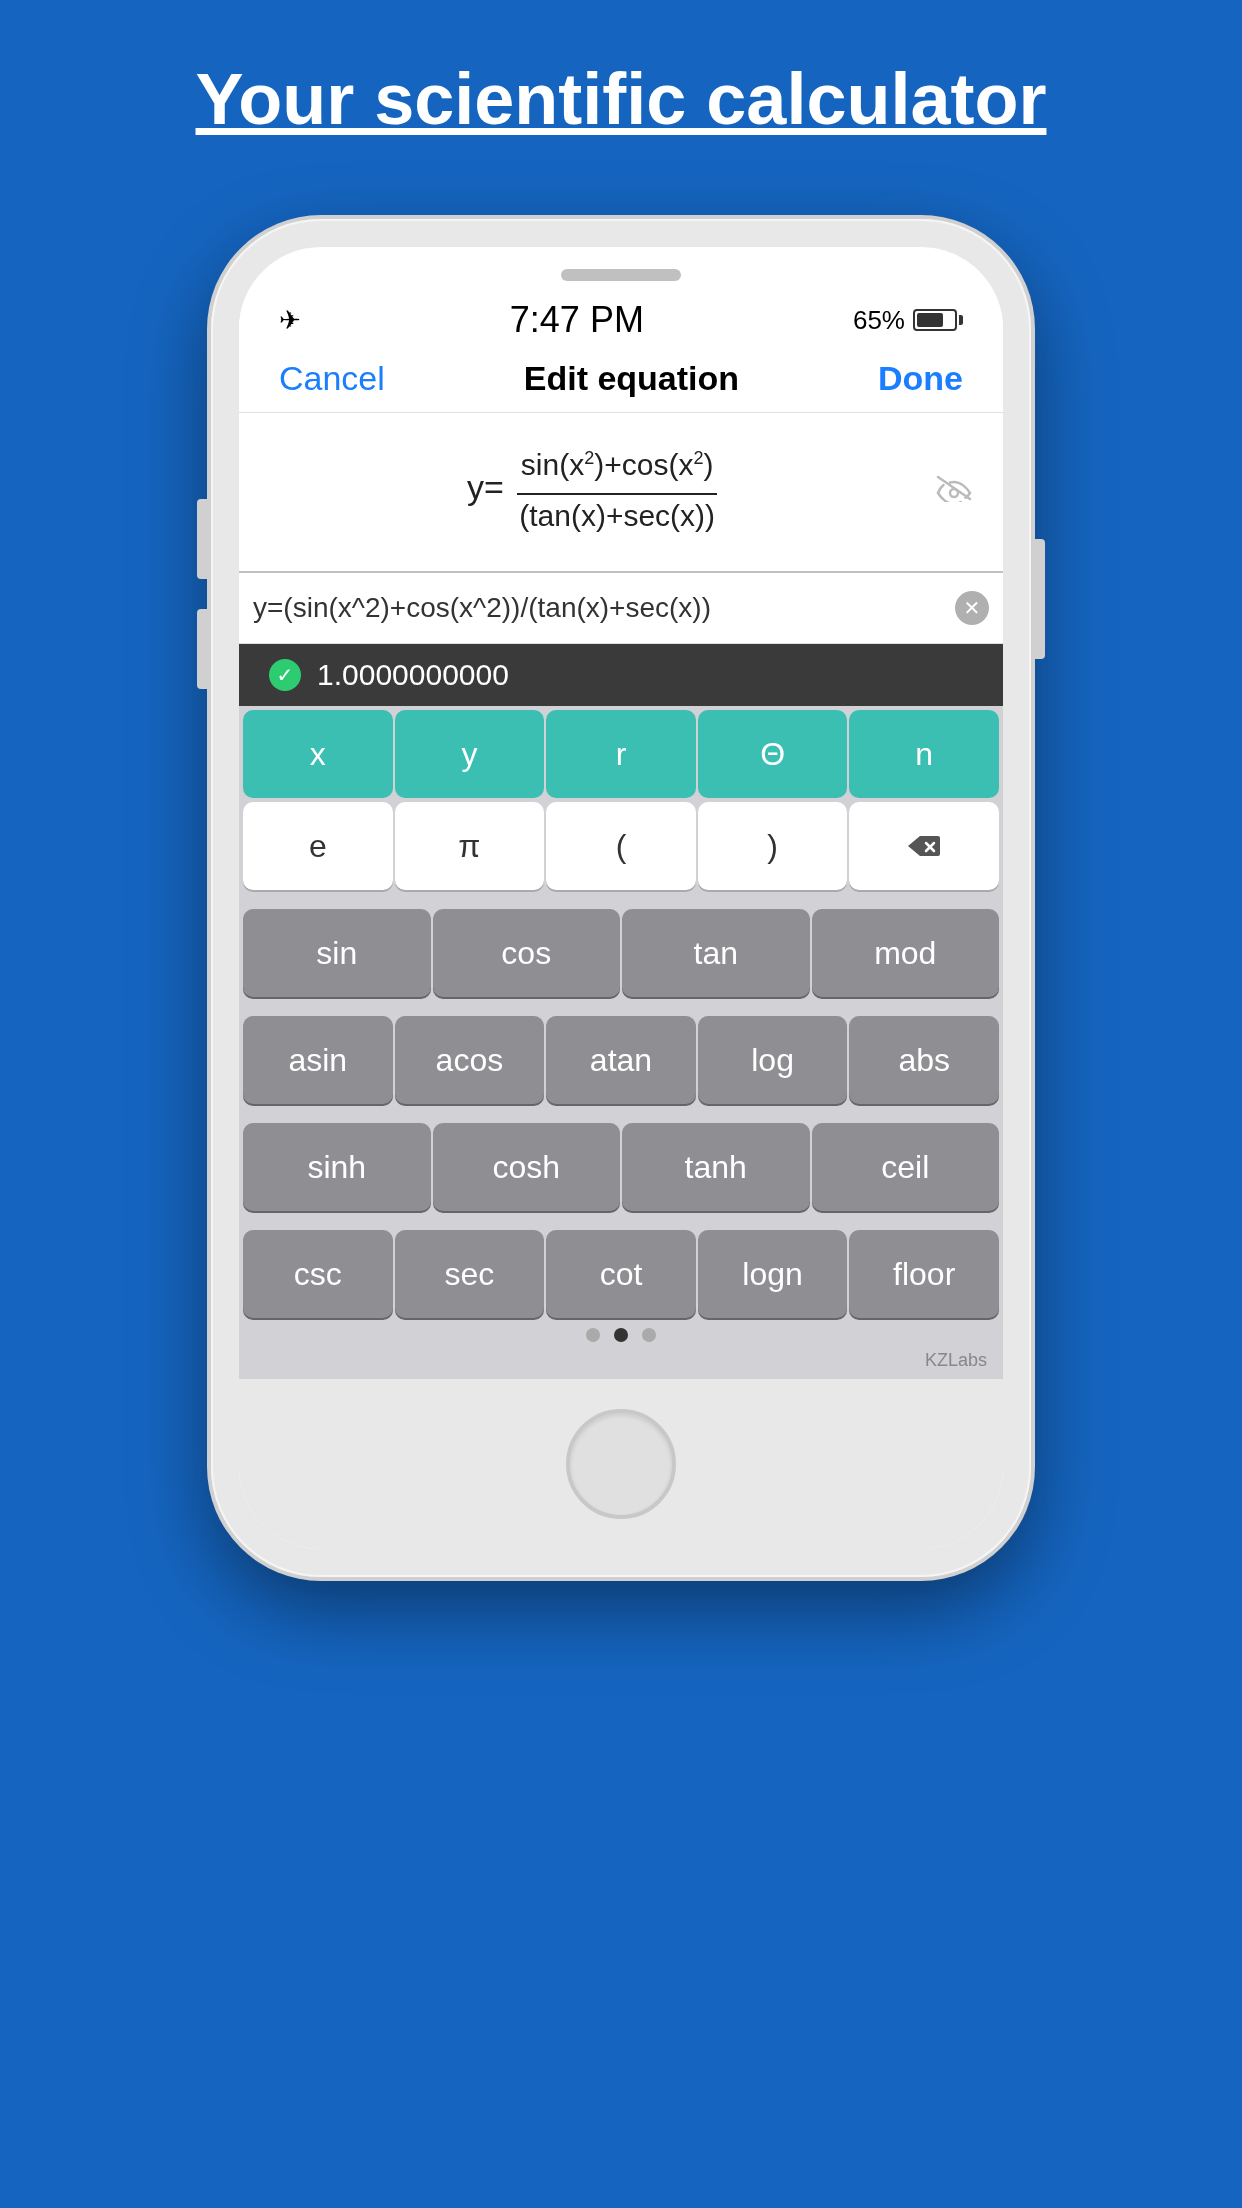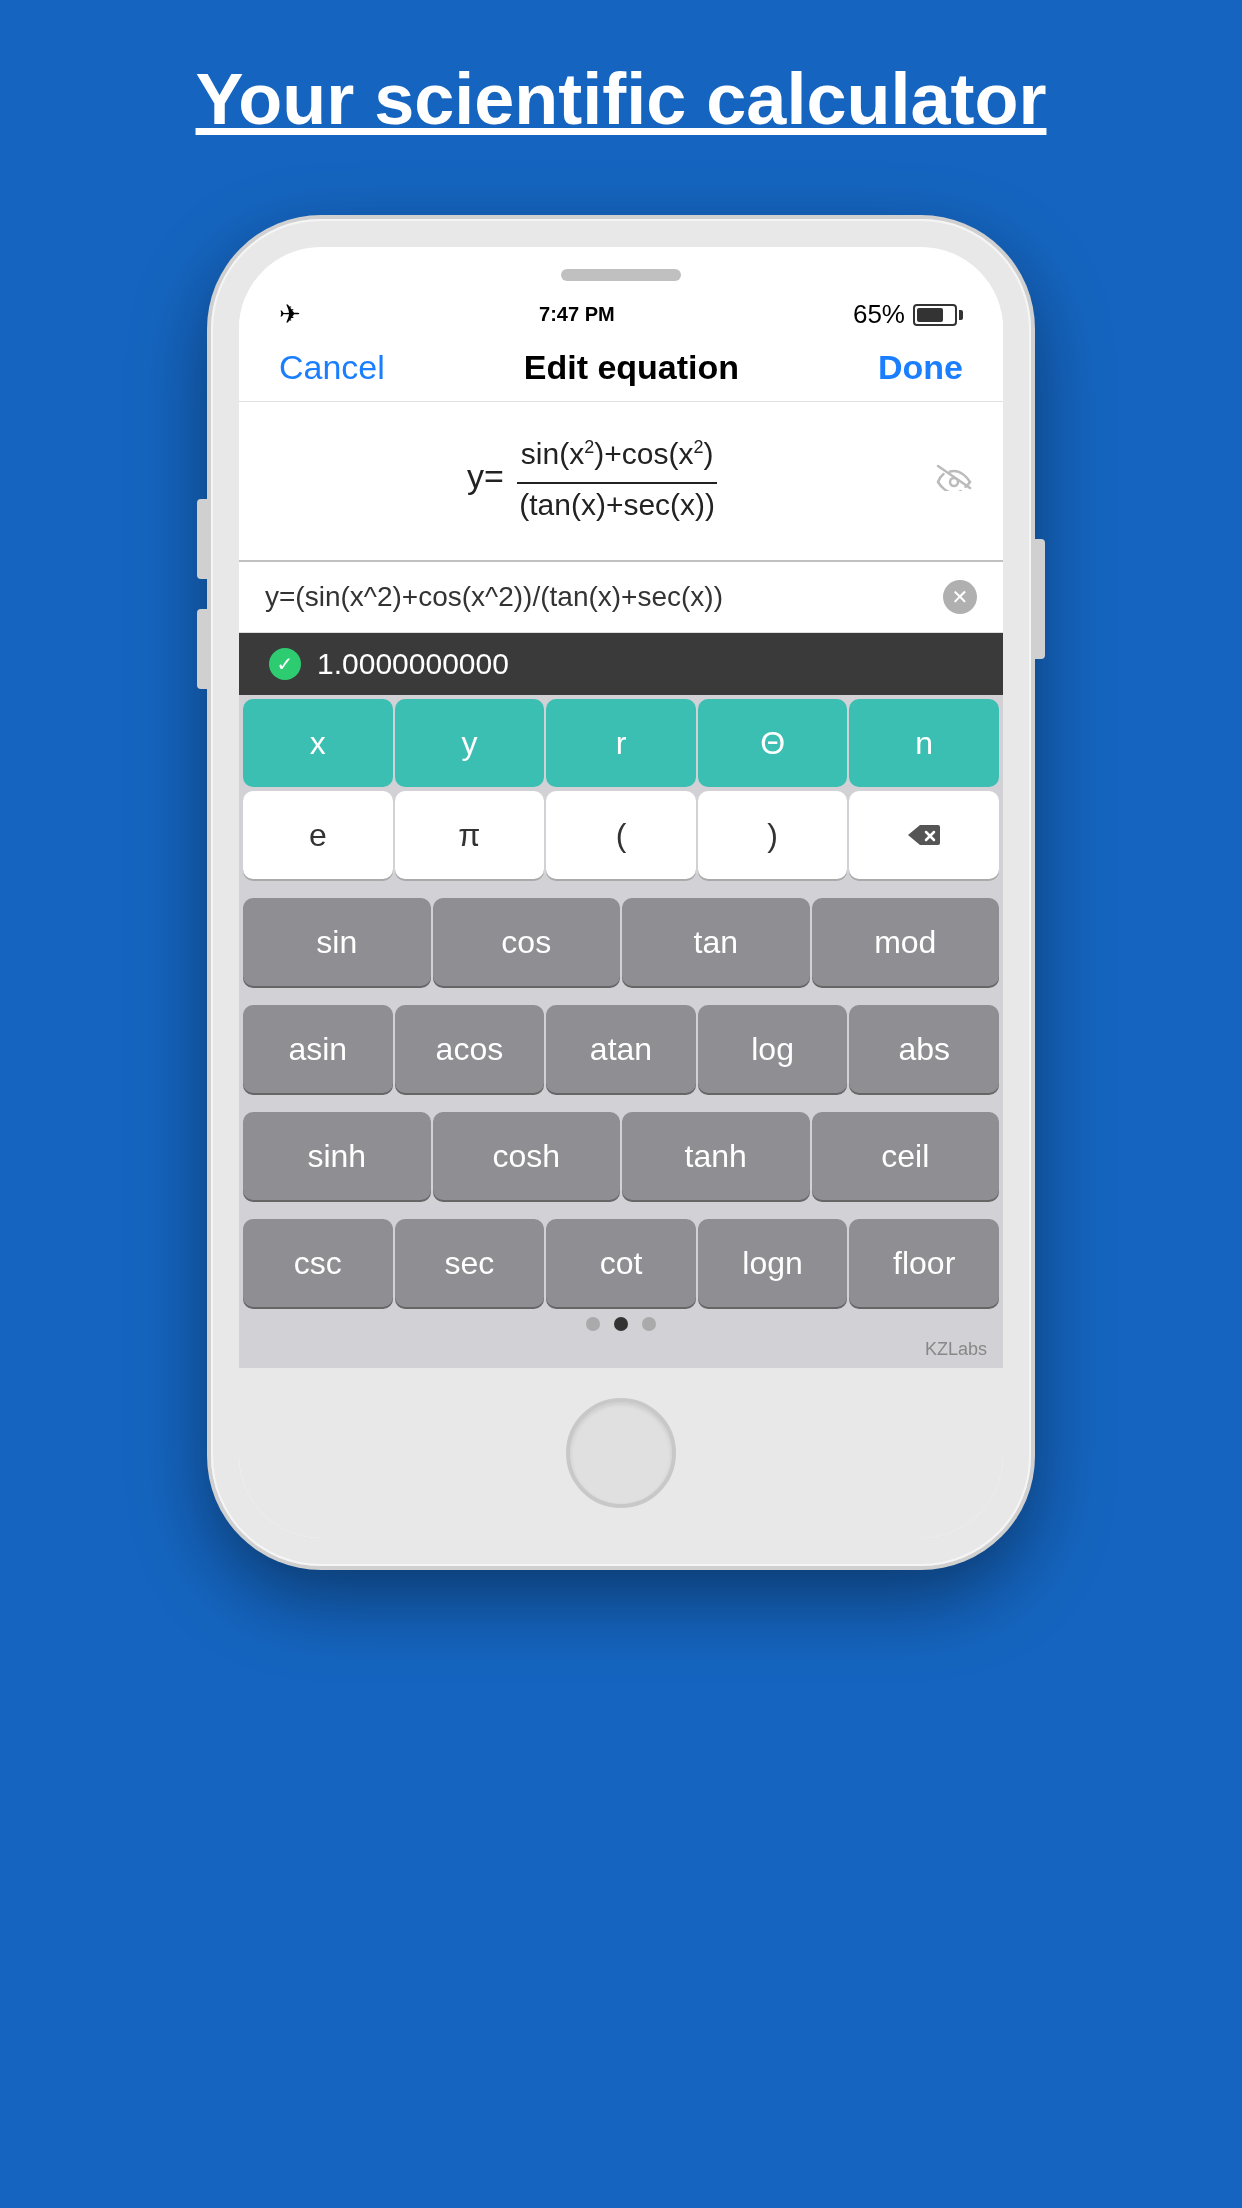--- a/index.html
+++ b/index.html
@@ -98,21 +98,21 @@
     .status-bar {
       display: flex;
       justify-content: space-between;
       align-items: center;
       padding: 18px 40px 8px;
       background: white;
       font-size: 28px;
     }
 
     .status-left { display: flex; align-items: center; gap: 8px; }
-    .status-center { font-weight: 700; font-size: 20px; }
+    .status-center { font-weight: 400; font-size: 36px; }
     .status-right { display: flex; align-items: center; gap: 8px; font-size: 26px; }
 
     .battery-icon {
       display: inline-flex;
       align-items: center;
       gap: 2px;
     }
     .battery-body {
       width: 44px;
       height: 22px;
@@ -204,21 +204,21 @@
 
     .eye-icon {
       color: #aaa;
       font-size: 36px;
       margin-left: 16px;
     }
 
     
     .input-field {
       background: white;
-      padding: 18px 26px;
+      padding: 18px 14px;
       display: flex;
       align-items: center;
       justify-content: center;
       border-bottom: 1px solid #ddd;
     }
 
     .input-text {
       font-size: 28px;
       color: #333;
       flex: 1;

